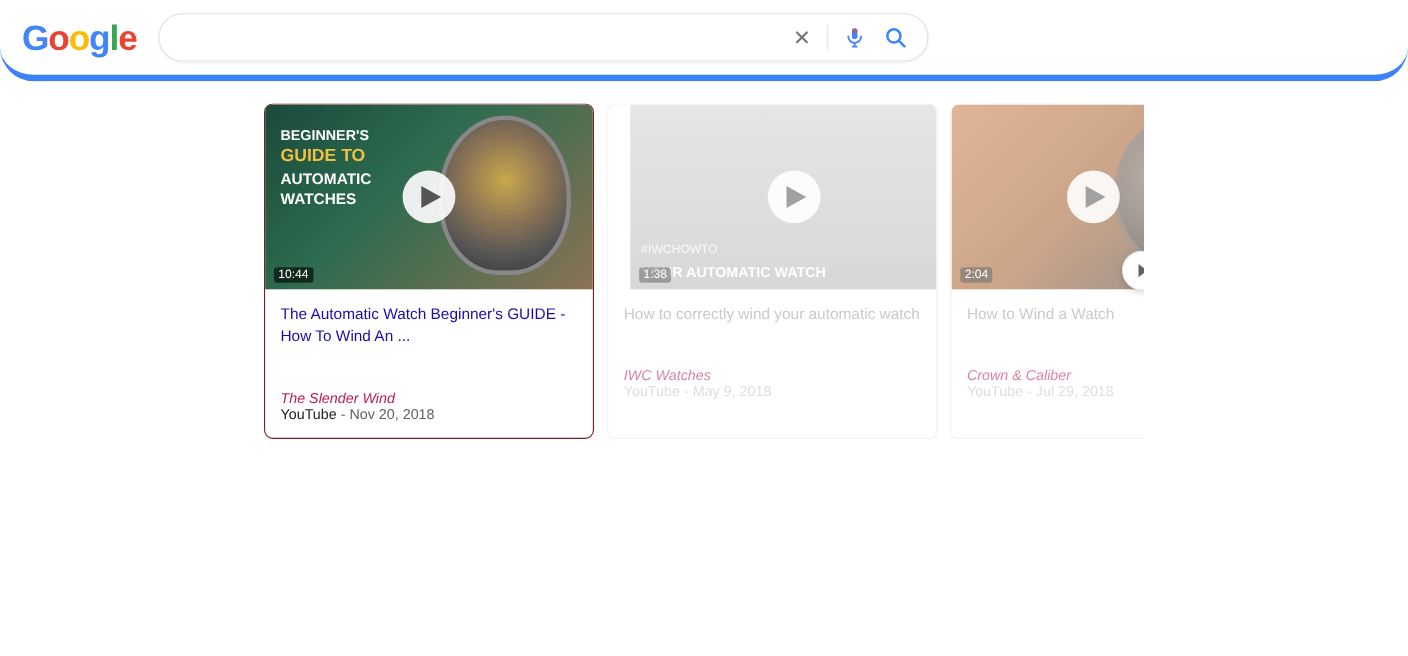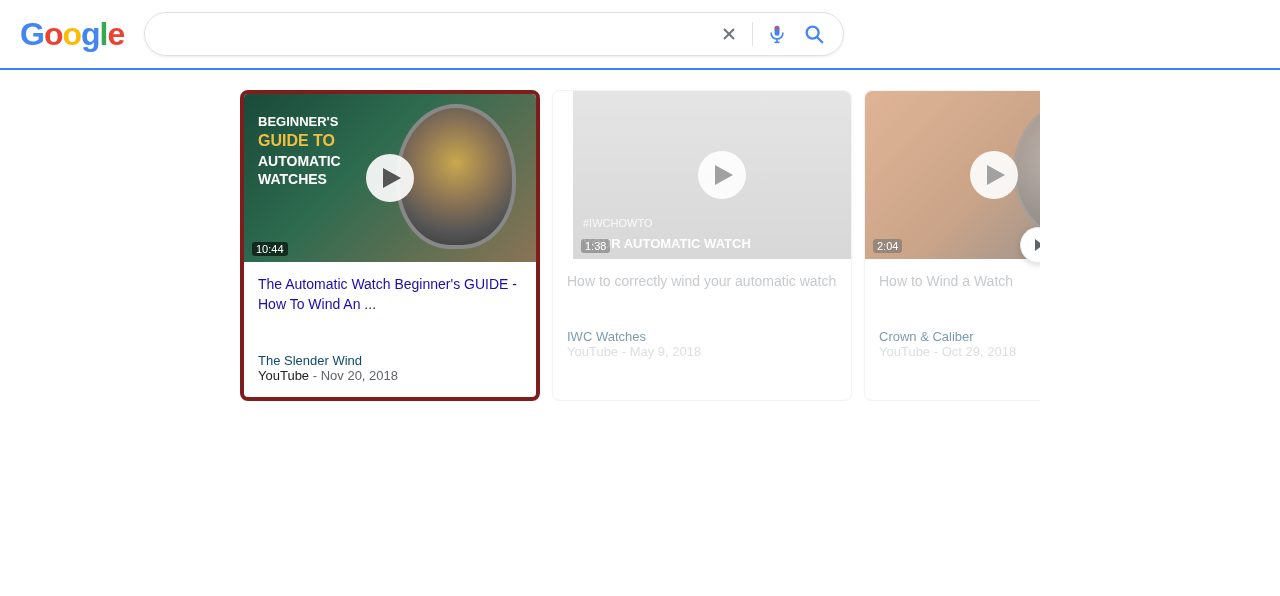--- a/index.html
+++ b/index.html
@@ -7,22 +7,23 @@
       font-family: Arial, sans-serif;
       background: #fff;
       color: #202124;
     }
 
     
     .header {
       display: flex;
       align-items: center;
       padding: 12px 20px;
-      border-bottom: 2px solid #3b82f6;
+      border-bottom: 6px solid #3b82f6;
       gap: 20px;
+      border-radius: 31px;
     }
 
     .google-logo {
       font-size: 32px;
       font-weight: bold;
       letter-spacing: -1px;
       flex-shrink: 0;
     }
     .g-blue { color: #4285F4; }
     .g-red { color: #EA4335; }
@@ -104,21 +105,21 @@
     .video-card {
       flex: 0 0 300px;
       border: 1px solid #e8eaed;
       border-radius: 8px;
       overflow: hidden;
       background: #fff;
       box-shadow: 0 1px 3px rgba(0,0,0,0.06);
     }
 
     .video-card.first-card {
-      border: 4px solid #7f1d1d;
+      border: 1px solid #7f1d1d;
     }
 
     .video-card.faded {
       opacity: 0.55;
     }
 
     .video-thumbnail {
       position: relative;
       width: 100%;
       height: 168px;
@@ -270,21 +271,22 @@
       color: #9aa0a6;
     }
 
     .video-meta {
       font-size: 13px;
       color: #5f6368;
       margin-top: auto;
     }
 
     .video-meta .channel {
-      color: #0c4a6e;
+      color: #be185d;
+      font-style: italic;
     }
 
     .video-meta .source {
       color: #202124;
       font-weight: normal;
     }
 
     .video-meta.faded-meta {
       color: #c0c5c9;
     }
@@ -439,21 +441,21 @@
           <div class="video-duration">2:04</div>
         </div>
         <div class="video-info">
           <div class="video-title faded-title">How to Wind a Watch</div>
           <div class="card-spacer"></div>
           <div class="video-meta faded-meta">
             <div class="channel">Crown &amp; Caliber</div>
             <div>
               <span class="source">YouTube</span>
               <span> - </span>
-              <span>Oct 29, 2018</span>
+              <span>Jul 29, 2018</span>
             </div>
           </div>
         </div>
       </div>
     </div>
 
     <div class="carousel-arrow" style="right:-16px;">
       <div class="arrow-right"></div>
     </div>
 

